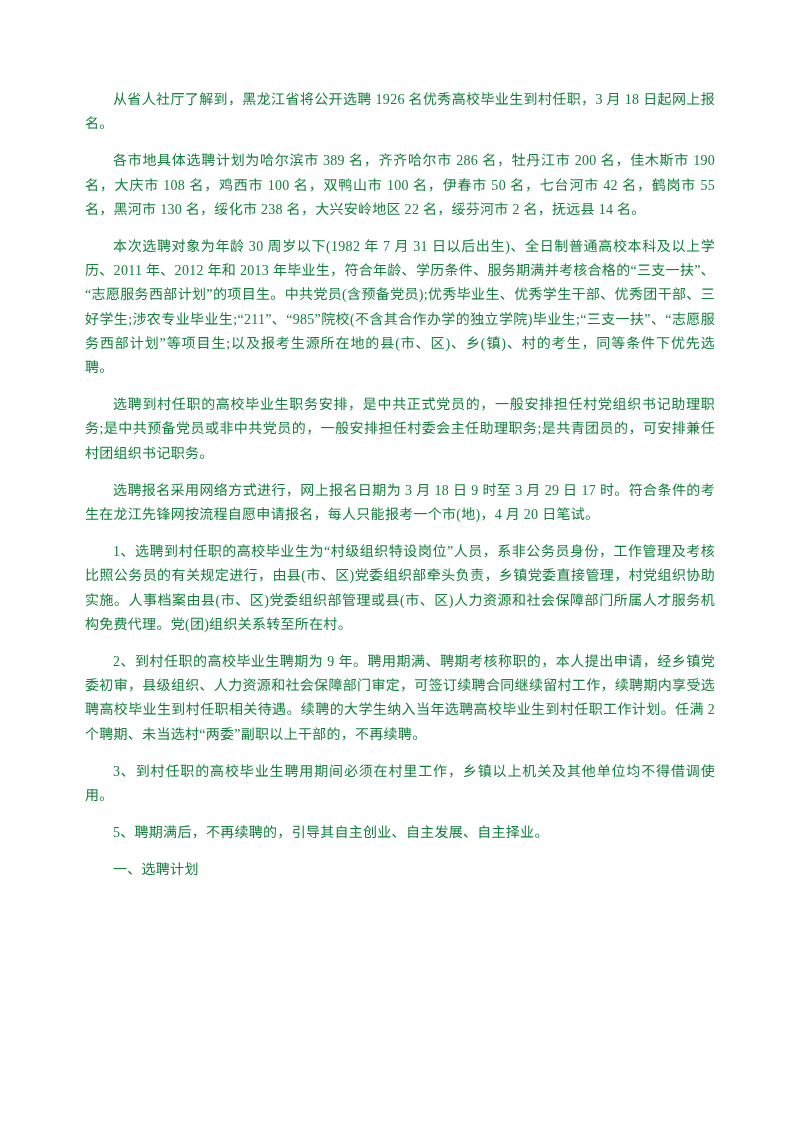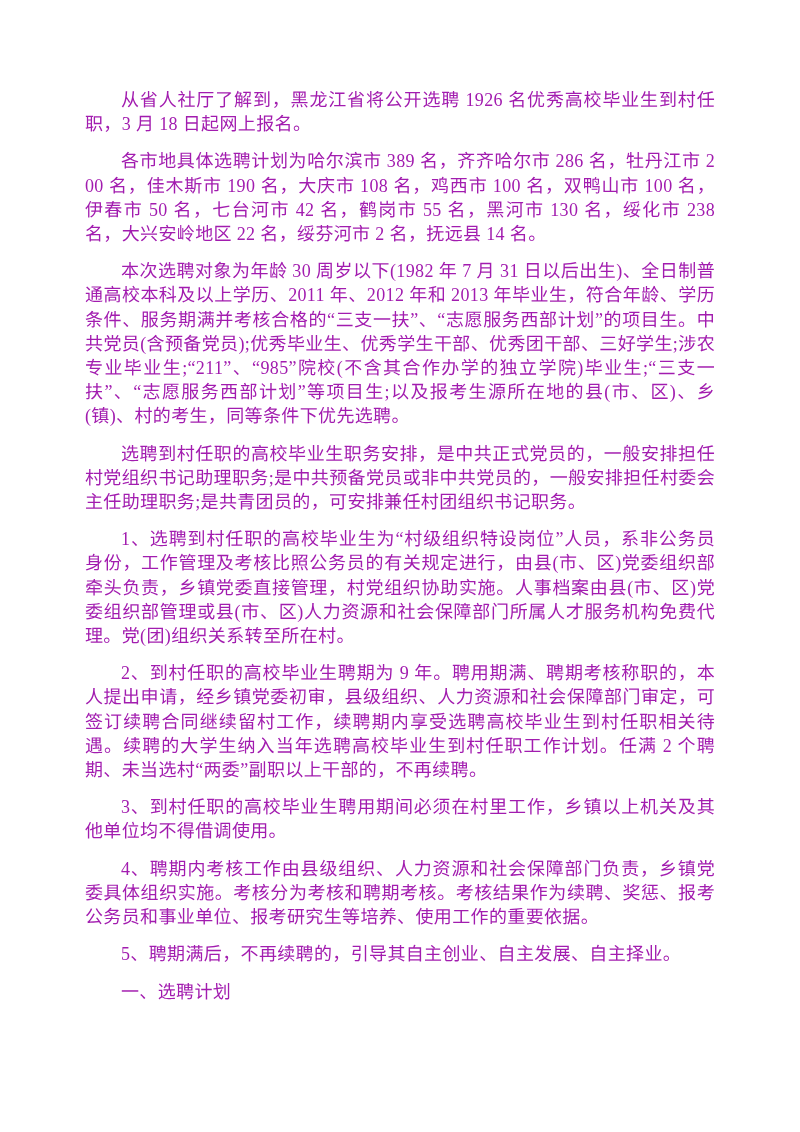--- a/index.html
+++ b/index.html
@@ -28,28 +28,28 @@
 
   .doc-body {
     position: absolute;
     left: 85px;
     top: 88px;
     width: 630px;
   }
 
   .para {
     margin: 0 0 13px 0;
-    font-size: 18px;
+    font-size: 14px;
     line-height: 24.2px;
     text-align: justify;
     text-justify: inter-ideograph;
     text-indent: 2em;
     letter-spacing: 0.02em;
     word-break: break-all;
-    color: #a21caf;
+    color: #15803d;
   }
 
   .para.heading {
     text-indent: 2em;
     margin-bottom: 13px;
   }
 
   
   .para:last-child {
     margin-bottom: 4px;
@@ -62,29 +62,29 @@
   <div class="doc-body">
 
     <p class="para">从省人社厅了解到，黑龙江省将公开选聘 1926 名优秀高校毕业生到村任职，3 月 18 日起网上报名。</p>
 
     <p class="para">各市地具体选聘计划为哈尔滨市 389 名，齐齐哈尔市 286 名，牡丹江市 200 名，佳木斯市 190 名，大庆市 108 名，鸡西市 100 名，双鸭山市 100 名，伊春市 50 名，七台河市 42 名，鹤岗市 55 名，黑河市 130 名，绥化市 238 名，大兴安岭地区 22 名，绥芬河市 2 名，抚远县 14 名。</p>
 
     <p class="para">本次选聘对象为年龄 30 周岁以下(1982 年 7 月 31 日以后出生)、全日制普通高校本科及以上学历、2011 年、2012 年和 2013 年毕业生，符合年龄、学历条件、服务期满并考核合格的“三支一扶”、“志愿服务西部计划”的项目生。中共党员(含预备党员);优秀毕业生、优秀学生干部、优秀团干部、三好学生;涉农专业毕业生;“211”、“985”院校(不含其合作办学的独立学院)毕业生;“三支一扶”、“志愿服务西部计划”等项目生;以及报考生源所在地的县(市、区)、乡(镇)、村的考生，同等条件下优先选聘。</p>
 
     <p class="para">选聘到村任职的高校毕业生职务安排，是中共正式党员的，一般安排担任村党组织书记助理职务;是中共预备党员或非中共党员的，一般安排担任村委会主任助理职务;是共青团员的，可安排兼任村团组织书记职务。</p>
 
+    <p class="para">选聘报名采用网络方式进行，网上报名日期为 3 月 18 日 9 时至 3 月 29 日 17 时。符合条件的考生在龙江先锋网按流程自愿申请报名，每人只能报考一个市(地)，4 月 20 日笔试。</p>
 
 
     <p class="para">1、选聘到村任职的高校毕业生为“村级组织特设岗位”人员，系非公务员身份，工作管理及考核比照公务员的有关规定进行，由县(市、区)党委组织部牵头负责，乡镇党委直接管理，村党组织协助实施。人事档案由县(市、区)党委组织部管理或县(市、区)人力资源和社会保障部门所属人才服务机构免费代理。党(团)组织关系转至所在村。</p>
 
     <p class="para">2、到村任职的高校毕业生聘期为 9 年。聘用期满、聘期考核称职的，本人提出申请，经乡镇党委初审，县级组织、人力资源和社会保障部门审定，可签订续聘合同继续留村工作，续聘期内享受选聘高校毕业生到村任职相关待遇。续聘的大学生纳入当年选聘高校毕业生到村任职工作计划。任满 2 个聘期、未当选村“两委”副职以上干部的，不再续聘。</p>
 
     <p class="para">3、到村任职的高校毕业生聘用期间必须在村里工作，乡镇以上机关及其他单位均不得借调使用。</p>
 
-    <p class="para">4、聘期内考核工作由县级组织、人力资源和社会保障部门负责，乡镇党委具体组织实施。考核分为考核和聘期考核。考核结果作为续聘、奖惩、报考公务员和事业单位、报考研究生等培养、使用工作的重要依据。</p>
 
     <p class="para">5、聘期满后，不再续聘的，引导其自主创业、自主发展、自主择业。</p>
 
 
 
     <p class="para heading">一、选聘计划</p>
 
   </div>
 </div>
 

